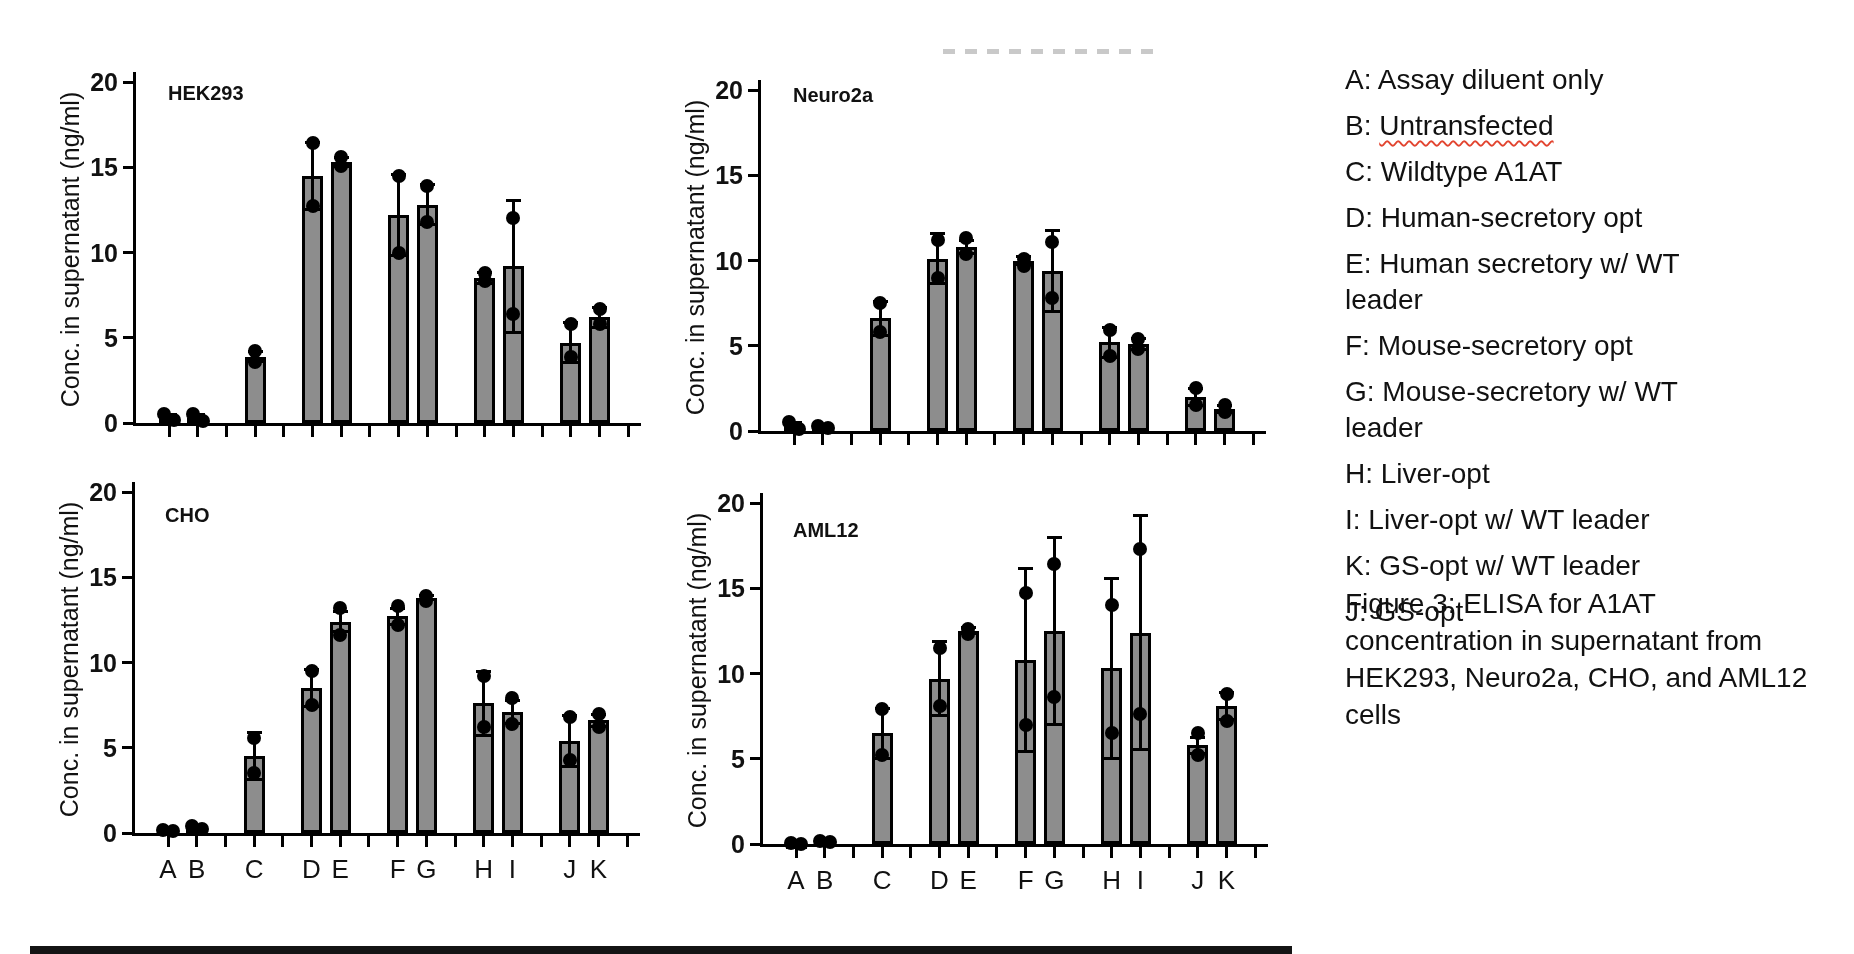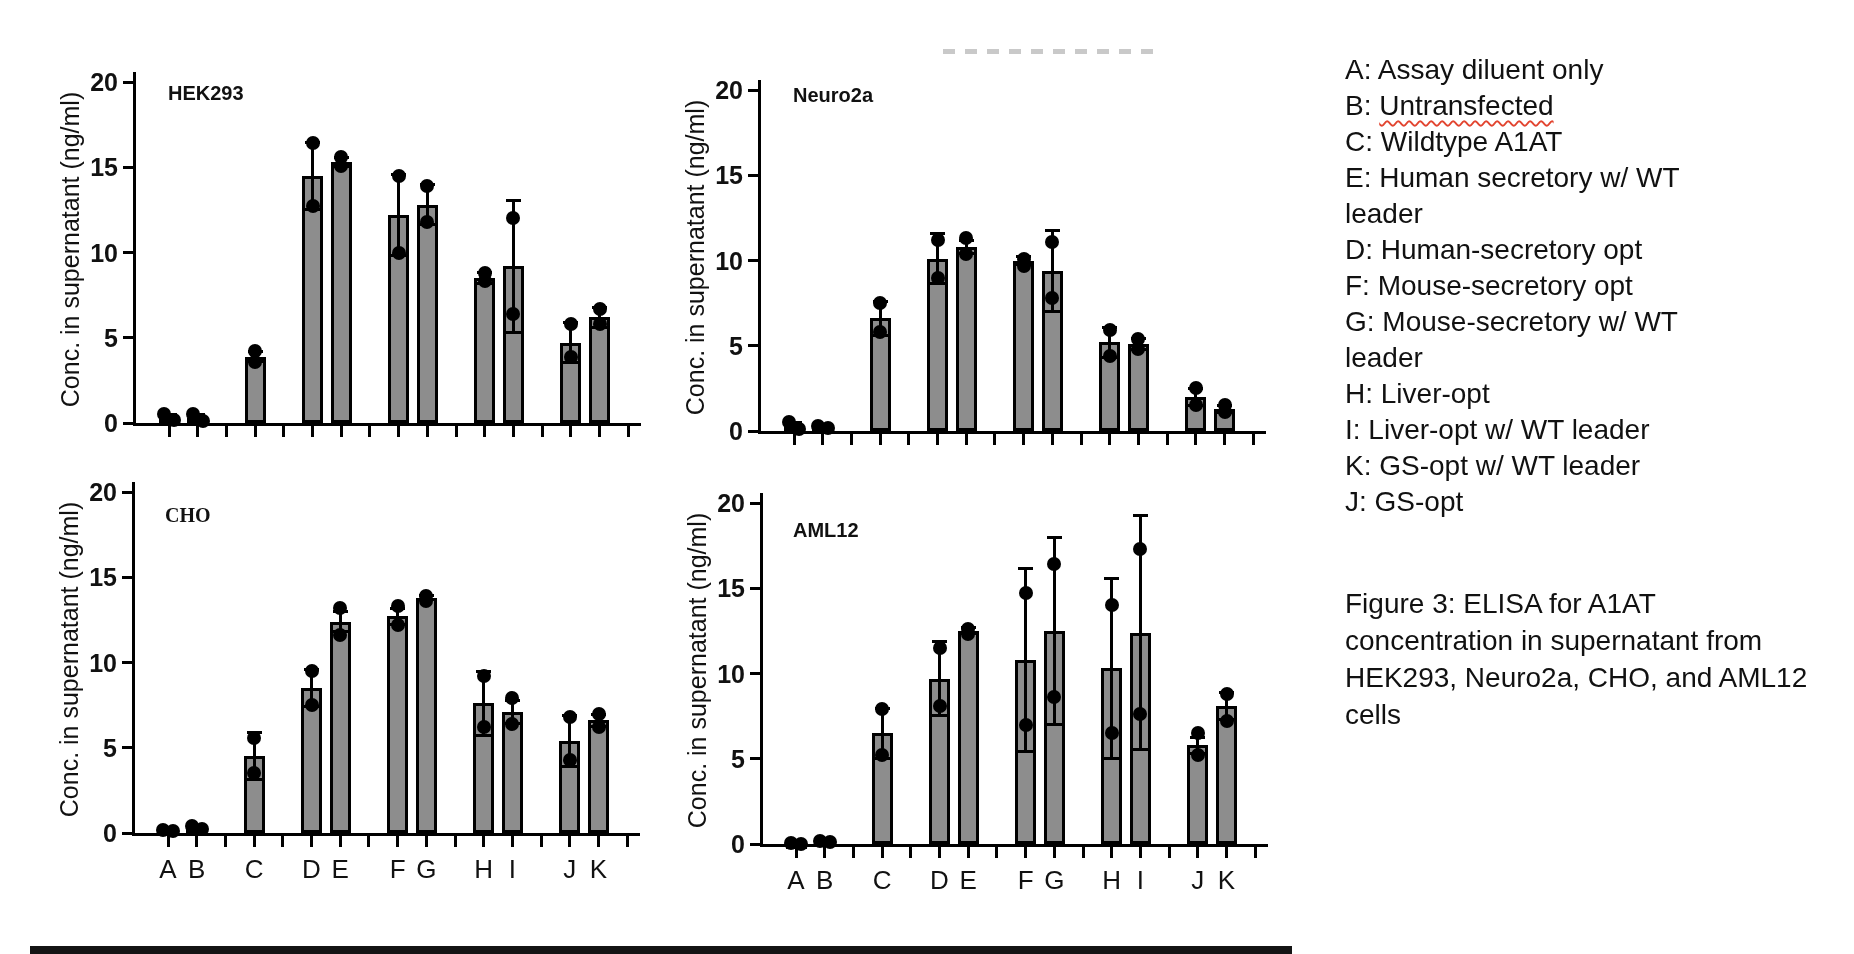--- a/index.html
+++ b/index.html
@@ -19,21 +19,21 @@
   .xtick{bottom:-14px;width:3px;height:11px;background:#000;}
   .xlabel{bottom:-52px;width:40px;text-align:center;font-size:26px;}
 
   .bar{background:#8d8d8d;border:3px solid #000;}
   .err-line{width:3px;background:#000;}
   .err-cap{width:15px;height:3px;background:#000;}
   .dot{width:14px;height:14px;background:#000;border-radius:50%;}
 
   .legend{position:absolute;left:1345px;top:52px;width:400px;
           font-size:28px;line-height:36px;}
-  .legend-line{white-space:normal;}
+  .legend-line{white-space:normal;margin-top:10px;}
   .wavy{text-decoration:underline wavy #e2442f;text-decoration-thickness:2px;text-underline-offset:5px;}
 
   .caption{position:absolute;left:1345px;top:585px;width:470px;
            font-size:28px;line-height:37px;}
 
   .faint-artifact{position:absolute;left:943px;top:49px;width:215px;height:5px;
      background:repeating-linear-gradient(90deg,#c9c9c9 0 12px,#ffffff 12px 22px);}
   .cropped-strip{position:absolute;left:30px;top:946px;width:1262px;height:8px;background:#141414;}
 </style>
 </head>
@@ -227,21 +227,21 @@
     <div class="dot" style="left: 427.8px; top: 308.425px;"></div>
     <div class="bar" style="left: 453px; top: 318.835px; width: 21px; height: 22.165px;"></div>
     <div class="err-line" style="left: 462px; top: 314.572px; height: 8.525px;"></div>
     <div class="err-cap" style="left: 456px; top: 313.572px;"></div>
     <div class="err-cap" style="left: 456px; top: 321.098px;"></div>
     <div class="dot" style="left: 456.5px; top: 308.425px;"></div>
     <div class="dot" style="left: 456.5px; top: 315.245px;"></div>
   </div>
 <div class="chart" style="left: 132px; top: 492px;">
     <div class="axis-ext"></div>
-    <div class="chart-title" style="left: 30px; top: 12px; font-family: Liberation Serif, serif;">CHO</div>
+    <div class="chart-title" style="left: 30px; top: 12px;">CHO</div>
     <div class="y-axis-label" style="left: -256px; top: 152.5px;">Conc. in supernatant (ng/ml)</div>
     <div class="ytick" style="top: 339.5px;"></div>
     <div class="ytick-label" style="top: 327px;">0</div>
     <div class="ytick" style="top: 254.25px;"></div>
     <div class="ytick-label" style="top: 241.75px;">5</div>
     <div class="ytick" style="top: 169px;"></div>
     <div class="ytick-label" style="top: 156.5px;">10</div>
     <div class="ytick" style="top: 83.75px;"></div>
     <div class="ytick-label" style="top: 71.25px;">15</div>
     <div class="ytick" style="top: -1.5px;"></div>
@@ -445,22 +445,22 @@
     <div class="err-cap" style="left: 456px; top: 214.535px;"></div>
     <div class="dot" style="left: 456.5px; top: 183.96px;"></div>
     <div class="dot" style="left: 456.5px; top: 211.24px;"></div>
     <div class="xlabel" style="left: 443.5px;">K</div>
   </div>
 
 <div class="legend">
     <div class="legend-line"><span>A: </span><span>Assay diluent only</span></div>
     <div class="legend-line"><span>B: </span><span class="wavy">Untransfected</span></div>
     <div class="legend-line"><span>C: </span><span>Wildtype A1AT</span></div>
+    <div class="legend-line"><span>D: </span><span>Human-secretory opt</span></div>
     <div class="legend-line"><span>E: </span><span>Human secretory w/ WT leader</span></div>
-    <div class="legend-line"><span>D: </span><span>Human-secretory opt</span></div>
     <div class="legend-line"><span>F: </span><span>Mouse-secretory opt</span></div>
     <div class="legend-line"><span>G: </span><span>Mouse-secretory w/ WT leader</span></div>
     <div class="legend-line"><span>H: </span><span>Liver-opt</span></div>
     <div class="legend-line"><span>I: </span><span>Liver-opt w/ WT leader</span></div>
     <div class="legend-line"><span>K: </span><span>GS-opt w/ WT leader</span></div>
     <div class="legend-line"><span>J: </span><span>GS-opt</span></div>
   </div>
 
 <div class="caption">Figure 3: ELISA for A1AT concentration in supernatant from HEK293, Neuro2a, CHO, and AML12 cells</div>
 

